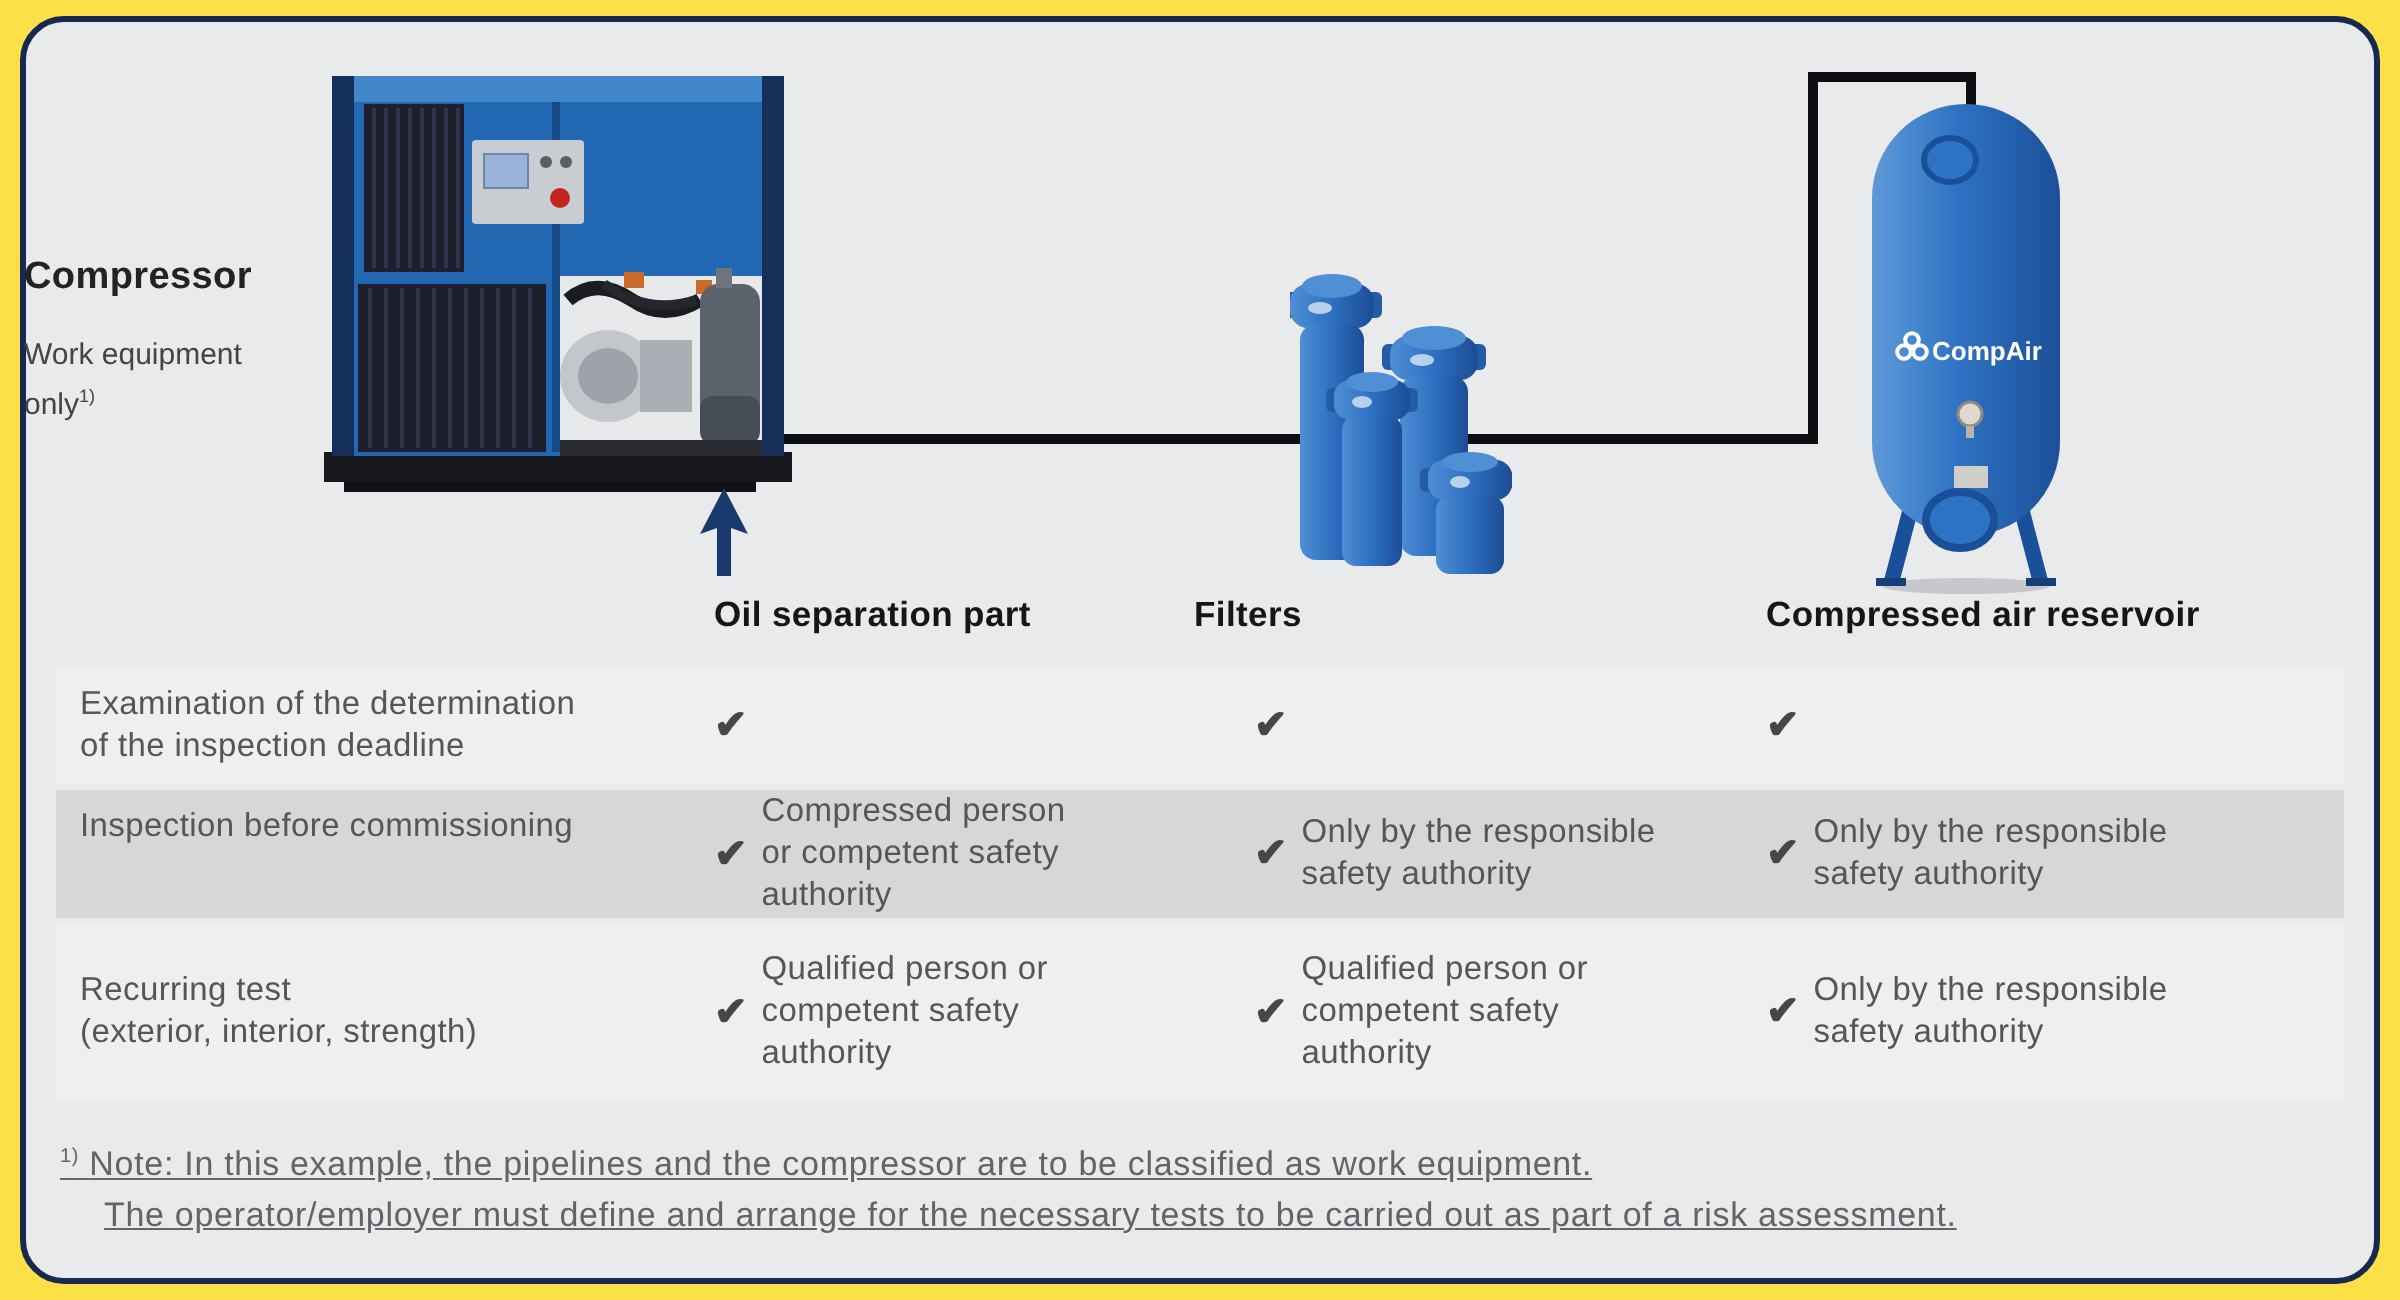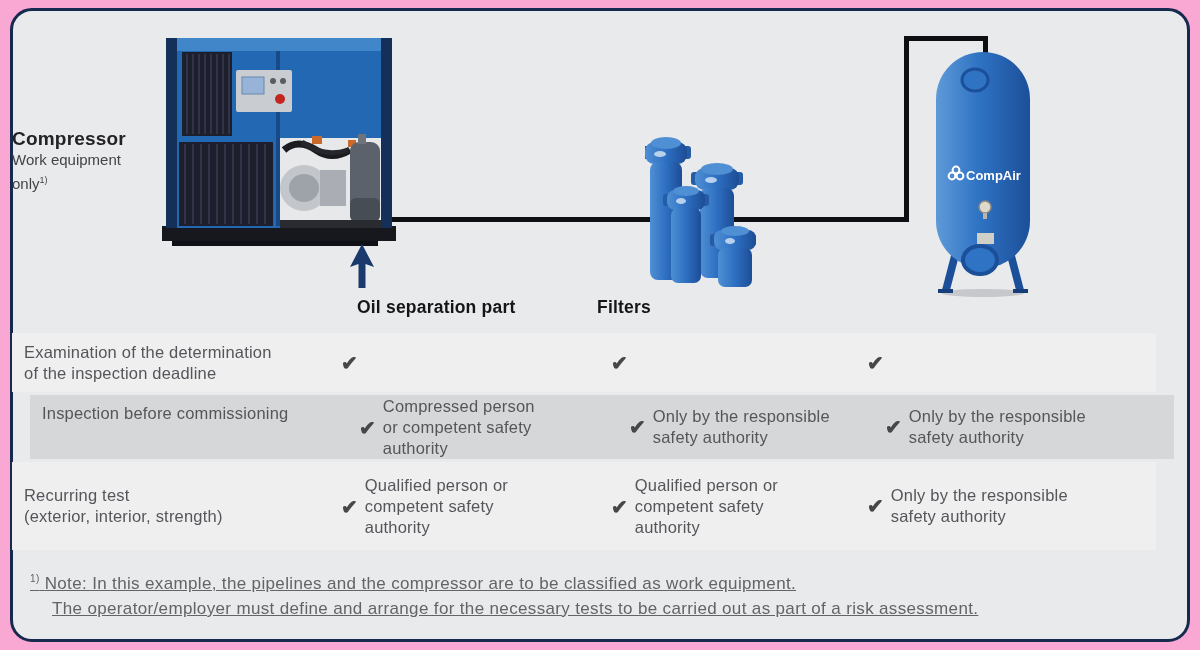--- a/index.html
+++ b/index.html
@@ -1,41 +1,41 @@
 <!DOCTYPE html>
 <html><head>
 <meta charset="utf-8">
 <style>
   html,body{margin:0;padding:0;background:#ffffff;}
   .canvas{
-    position:relative;width:1200px;height:650px;background:#f9a8d4;overflow:hidden;
+    position:relative;width:1200px;height:650px;background:#fde047;overflow:hidden;
     font-family:"Liberation Sans", sans-serif;
   }
   .frame{
     position:absolute;left:10px;top:8px;width:1180px;height:634px;
     box-sizing:border-box;border:3px solid #16294e;border-radius:22px;
     background:#e9eaeb;
   }
   
   .comp-label{position:absolute;left:12px;top:128px;width:150px;}
   .comp-title{font-size:19px;font-weight:bold;color:#232326;letter-spacing:.2px;}
-  .comp-sub{font-size:15px;color:#434447;line-height:20px;margin-top:0;}
+  .comp-sub{font-size:15px;color:#434447;line-height:20px;margin-top:18px;}
   .comp-sub sup{font-size:9px;}
   
   .pipe{position:absolute;background:#0e0f12;z-index:1;}
   
   .equip{position:absolute;z-index:2;}
   .arrow{position:absolute;z-index:3;}
   
   .col-header{position:absolute;top:297px;font-size:17.5px;font-weight:bold;color:#161618;letter-spacing:.2px;z-index:2;}
   .ch1{left:357px;} .ch2{left:597px;} .ch3{left:883px;}
   
-  .trow{position:absolute;left:12px;width:1144px;z-index:2;}
+  .trow{position:absolute;left:28px;width:1144px;z-index:2;}
   .row-light{background:#efeff0;}
-  .row-dark{background:#d6d7d8;margin-left:18px;}
+  .row-dark{background:#d6d7d8;}
   .r1{top:333px;height:59px;}
   .r2{top:395px;height:64px;}
   .r3{top:462px;height:88px;}
   .row-label{
     position:absolute;left:12px;top:50%;transform:translateY(-50%);
     font-size:16.5px;color:#55565a;line-height:21px;white-space:pre-line;letter-spacing:.2px;
   }
   .row-label.top-align{top:8px;transform:none;}
   .cell{
     position:absolute;top:50%;transform:translateY(-50%);
@@ -192,20 +192,21 @@
     <rect x="49" y="187" width="17" height="11" fill="#cfcfc8"></rect>
     <ellipse cx="52" cy="214" rx="17" ry="14" fill="#2f73c4" stroke="#1c4f99" stroke-width="4"></ellipse>
   </svg>
 
   <svg class="arrow" style="left:349px;top:244px;" width="26" height="46" viewBox="0 0 26 46">
     <path d="M13 0 L25 23 L16.5 20 L16.5 44 L9.5 44 L9.5 20 L1 23 Z" fill="#1a3a6d"></path>
   </svg>
 
   <div class="col-header ch1">Oil separation part</div>
   <div class="col-header ch2">Filters</div>
+  <div class="col-header ch3">Compressed air reservoir</div>
 
   <div class="trow row-light r1">
     <div class="row-label">Examination of the determination
 of the inspection deadline</div>
     <div class="cell c1">
       <span class="check">✔</span>
       <span class="cell-text"></span>
     </div>
     <div class="cell c2">
       <span class="check">✔</span>

